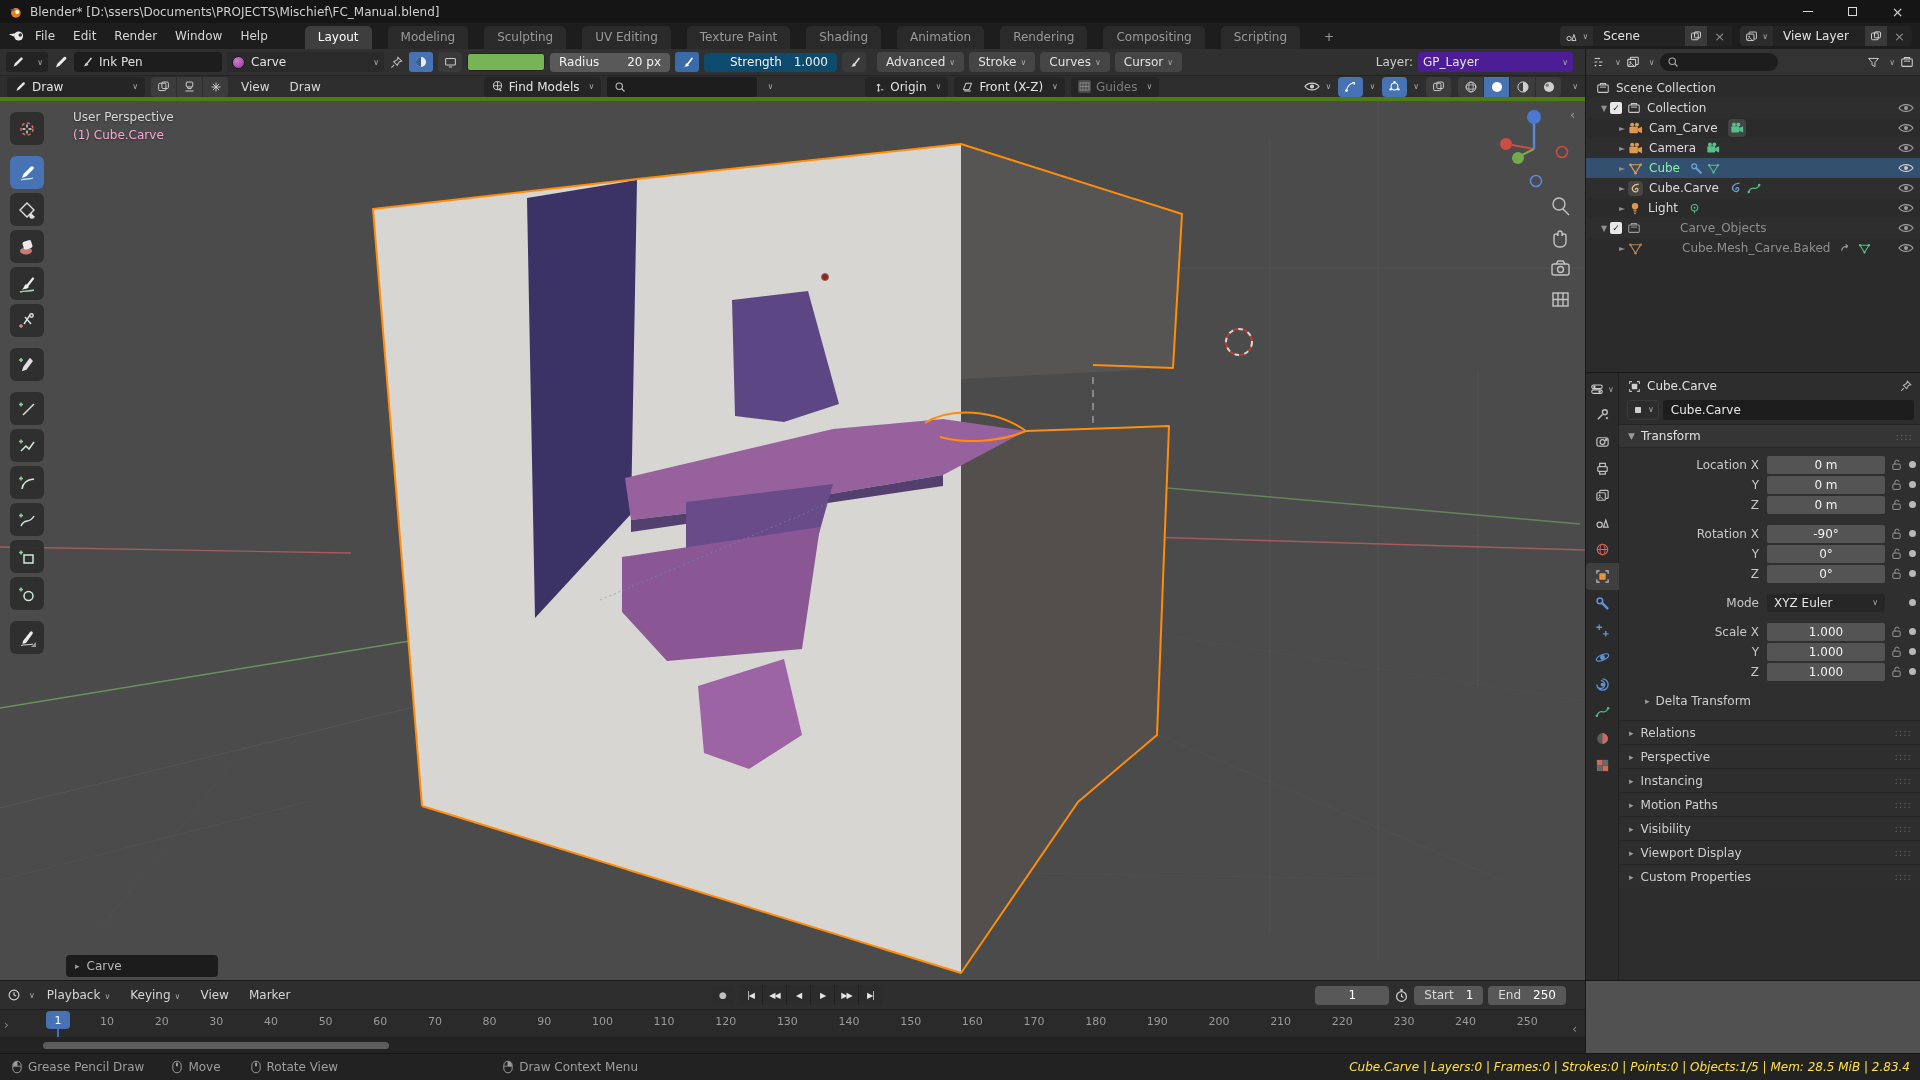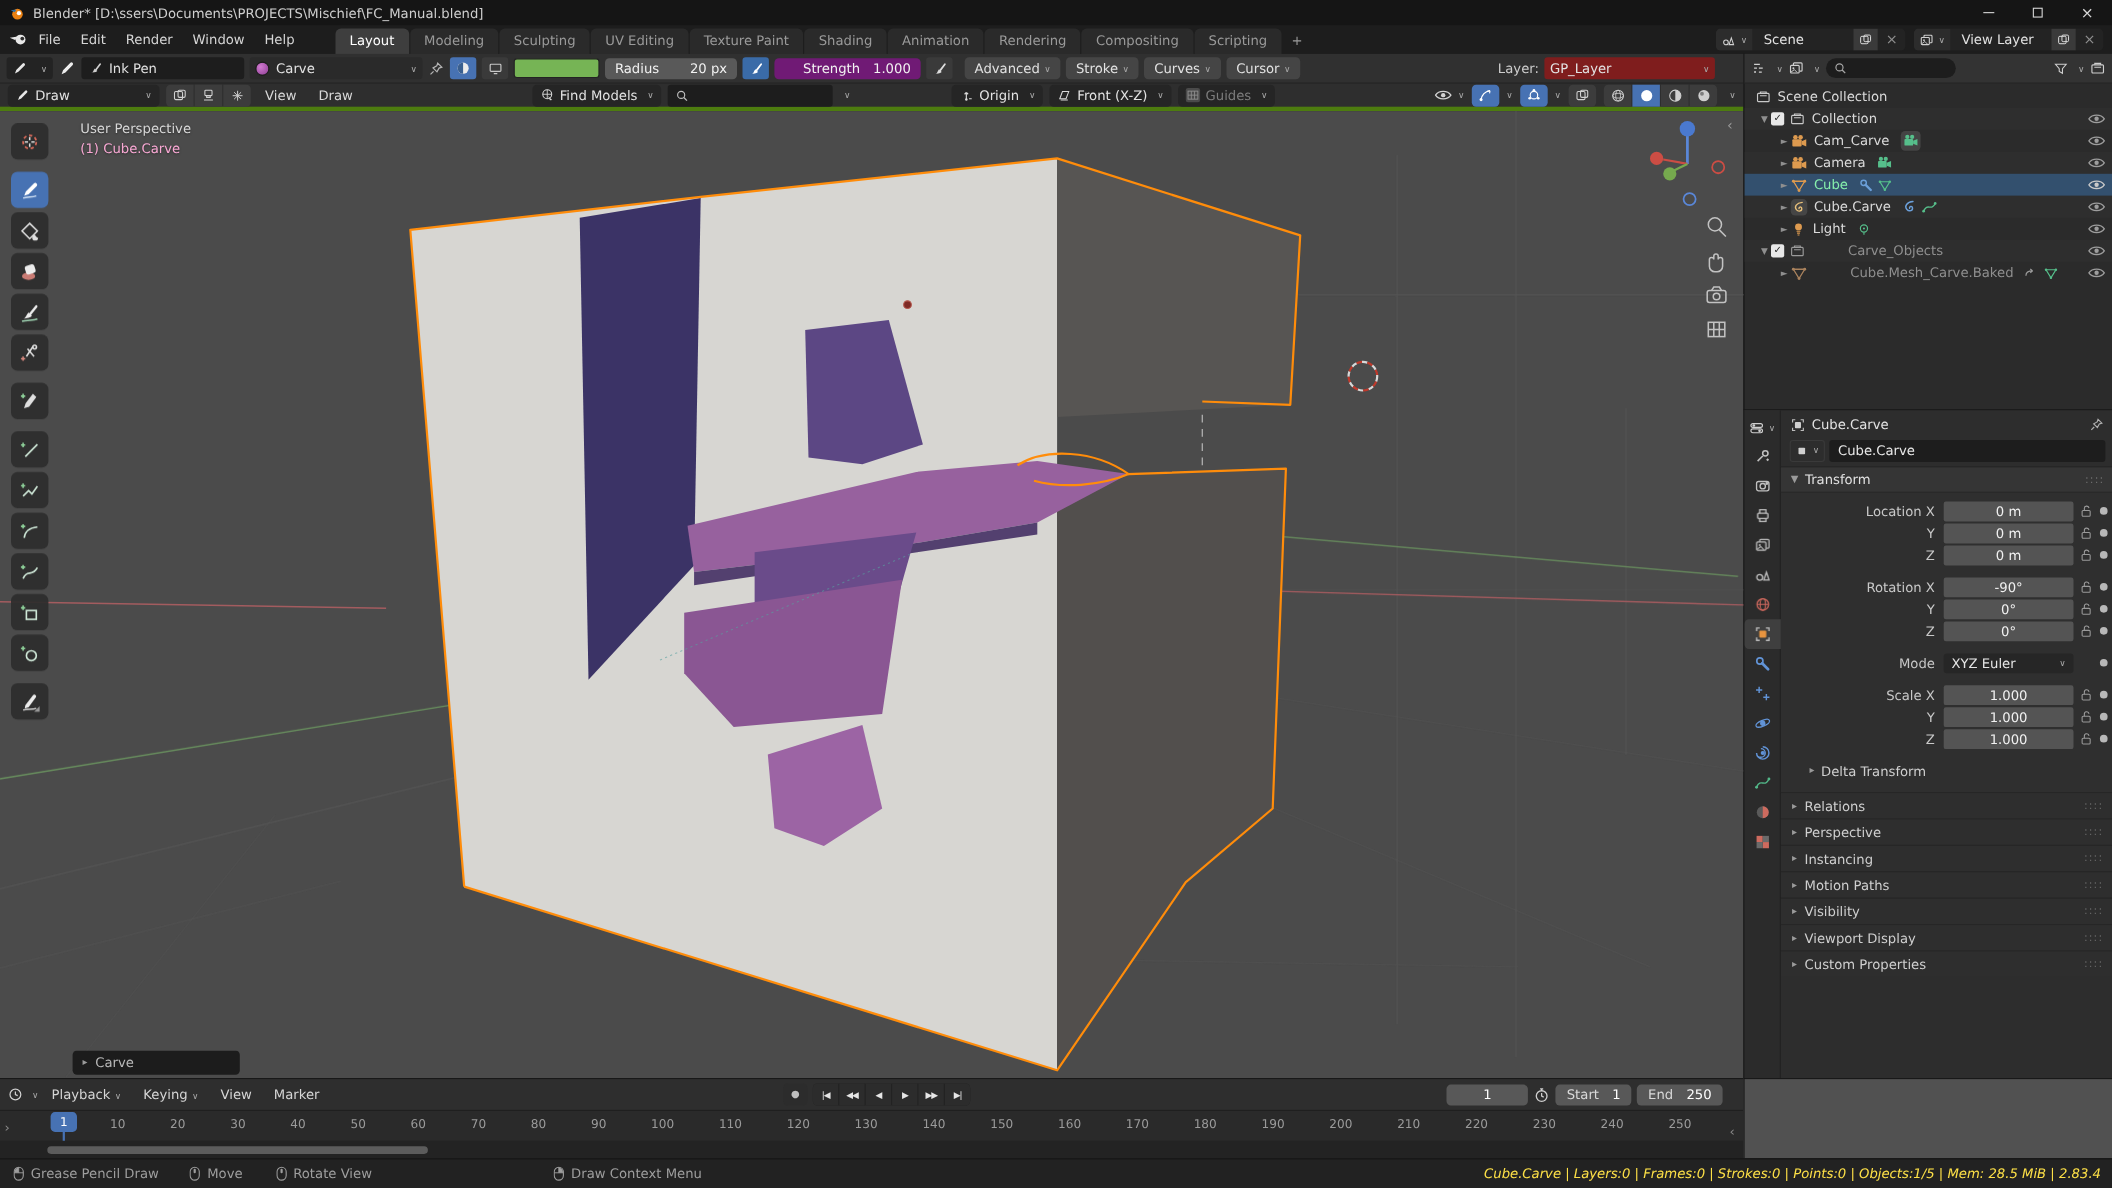--- a/index.html
+++ b/index.html
@@ -16,38 +16,38 @@
   #titlebar .title { color:#cfcfcf; font-size:12px; margin-left:8px; }
   #win-controls { margin-left:auto; display:flex; height:100%; }
   #win-controls > div { width:45px; display:flex; align-items:center; justify-content:center; color:#d8d8d8; }
   .min-glyph { width:10px; height:1px; background:#d8d8d8; }
   .max-glyph { width:9px; height:9px; border:1px solid #d8d8d8; }
   .close-glyph { font-size:14px; line-height:1; }
 
   
   #topbar { left:0; top:23px; width:1920px; height:26px; background:#1d1d1d; display:flex; align-items:center; padding:0 8px; }
   #topbar .menu { padding:3px 9px; color:#d6d6d6; border-radius:3px; }
-  #tabs { display:flex; margin-left:28px; align-items:flex-end; height:100%; gap:1px; }
+  #tabs { display:flex; margin-left:28px; align-items:flex-end; height:100%; gap:16px; }
   .tab { padding:4px 13px 5px; background:#2a2a2a; color:#9a9a9a; border-radius:5px 5px 0 0; font-size:12px; }
   .tab.active { background:#3e3e3e; color:#ffffff; }
   .tab.addtab { padding:4px 8px 5px; background:transparent; color:#9a9a9a; }
   #topbar-right { margin-left:auto; display:flex; gap:8px; }
   .id-widget { display:flex; align-items:center; background:#232323; border-radius:4px; height:20px; overflow:hidden; }
   .id-widget .iconbox { display:flex; align-items:center; padding:0 5px; height:100%; background:#2c2c2c; }
   .id-widget .label { padding:0 10px; color:#e2e2e2; min-width:92px; }
   .id-widget .copybtn { background:#3a3a3a; height:100%; display:flex; align-items:center; padding:0 5px; }
   .id-widget .xbtn { padding:0 7px; color:#8f8f8f; font-size:13px; }
 
   
   #tool-settings { left:0; top:49px; width:1585px; height:27px; background:#303030; border-bottom:1px solid #232323;
     display:flex; align-items:center; gap:5px; padding:0 6px; }
   .ts-box { background:#232323; border-radius:3px; height:20px; display:flex; align-items:center; padding:0 5px; }
   .field-dark { background:#1d1d1d; border-radius:3px; height:20px; display:flex; align-items:center; padding:0 7px; color:#e0e0e0; }
   .slider { background:#595959; border-radius:4px; height:19px; display:flex; align-items:center; padding:0 9px; color:#f2f2f2; }
-  .slider.full { background:#701a75;padding-left:26px; }
+  .slider.full { background:#0c4a6e;padding-left:26px; }
   .slider .val { margin-left:auto; }
   .icon-btn { width:24px; height:20px; background:#3a3a3a; border-radius:3px; display:flex; align-items:center; justify-content:center; }
   .popover-btn { background:#454545; border-radius:4px; height:20px; display:flex; align-items:center; padding:0 9px; color:#e2e2e2; }
   .swatch { width:78px; height:18px; border-radius:3px; border:1px solid #232323; }
   .toggle-on { background:#4772b3 !important; }
 
   
   #vp-header { left:0; top:76px; width:1585px; height:25px; background:#2e2e2e; border-bottom:4px solid #4d7c0f;
     display:flex; align-items:center; gap:6px; padding:0 7px; }
   .vph-dd { background:#252525; border-radius:4px; height:20px; display:flex; align-items:center; padding:0 7px; gap:5px; color:#e3e3e3; }
@@ -465,21 +465,21 @@
       </div>
     <div class="popover-btn">
         <span>Curves</span>
         <span class="chev">∨</span>
       </div>
     <div class="popover-btn">
         <span>Cursor</span>
         <span class="chev">∨</span>
       </div>
     <span style="margin-left:auto;color:#cdcdcd">Layer:</span>
-    <div class="ts-box" style="width:155px;background:#7f1d1d;margin-right:20px">
+    <div class="ts-box" style="width:155px;background:#4c1d95;margin-right:6px">
       <span style="color:#e3e3e3">GP_Layer</span>
       <span class="chev" style="margin-left:auto">∨</span>
     </div>
   </div>
 
   <div id="vp-header" class="abs">
     <div class="vph-dd" style="width:138px">
       <svg class="i" width="13" height="13" viewBox="0 0 16 16" style="color:#e8e8e8">
           <use href="#i-pencil"></use>
         </svg>

